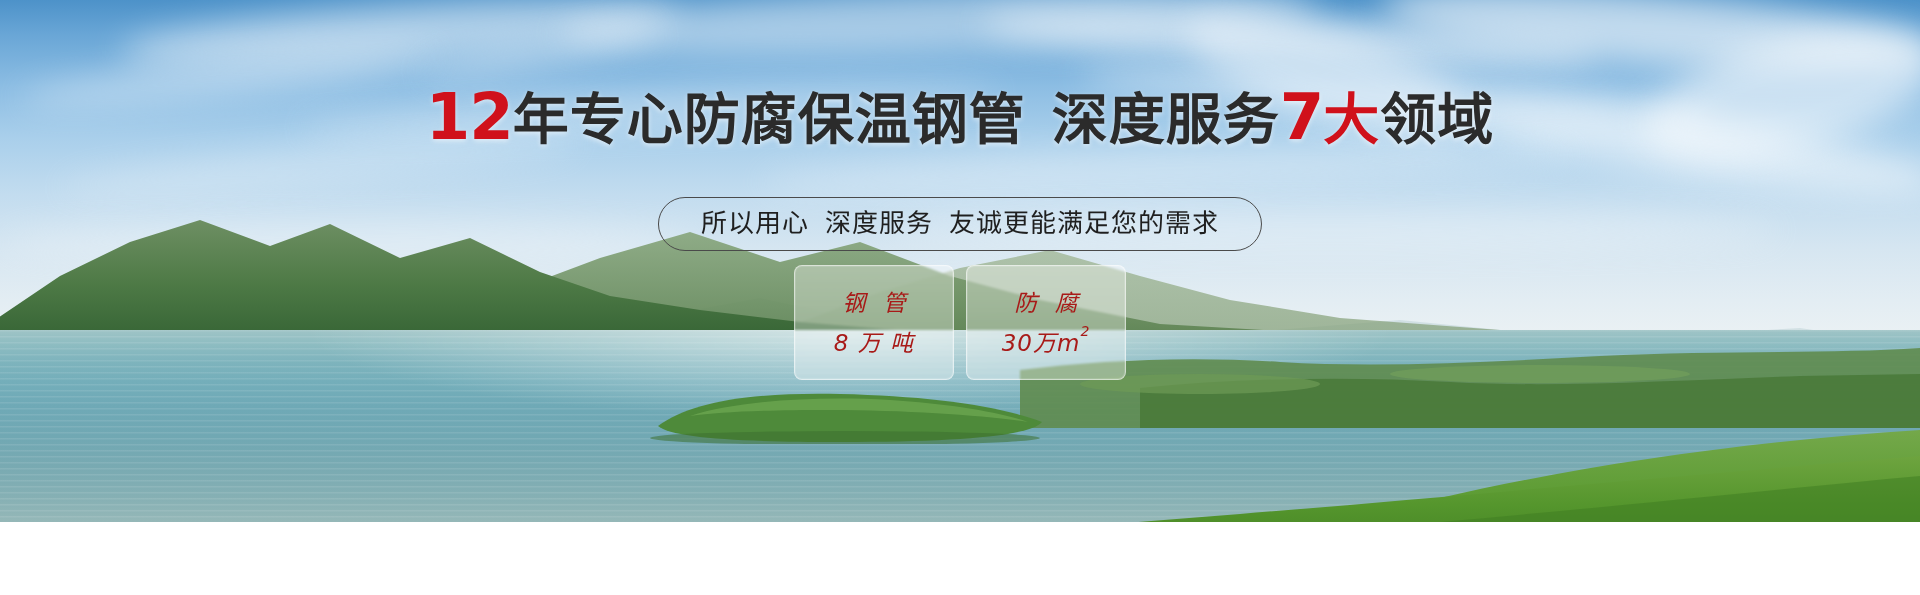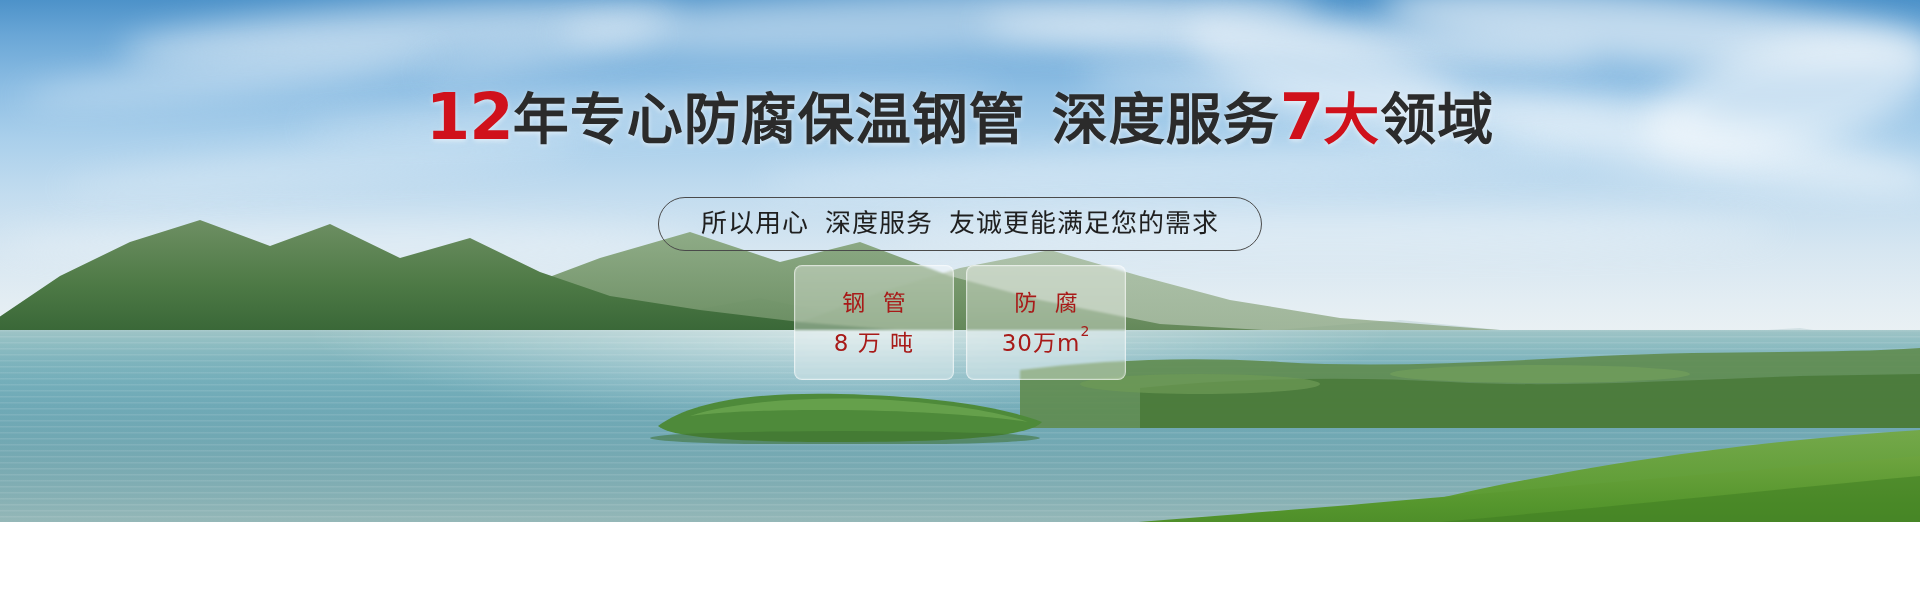--- a/index.html
+++ b/index.html
@@ -133,20 +133,21 @@
     background:transparent;
   }
   .subpill .sp{display:inline-block;width:16px;}
 
   
   .cards{
     position:absolute;left:50%;top:265px;
     transform:translateX(-50%);
     display:flex;
     gap:12px;
+    font-style:italic;
   }
   .card{
     width:158px;height:113px;
     border-radius:8px;
     background:rgba(255,255,255,.34);
     border:1px solid rgba(255,255,255,.55);
     box-shadow:0 0 0 1px rgba(255,255,255,.12) inset;
     display:flex;
     flex-direction:column;
     align-items:center;

